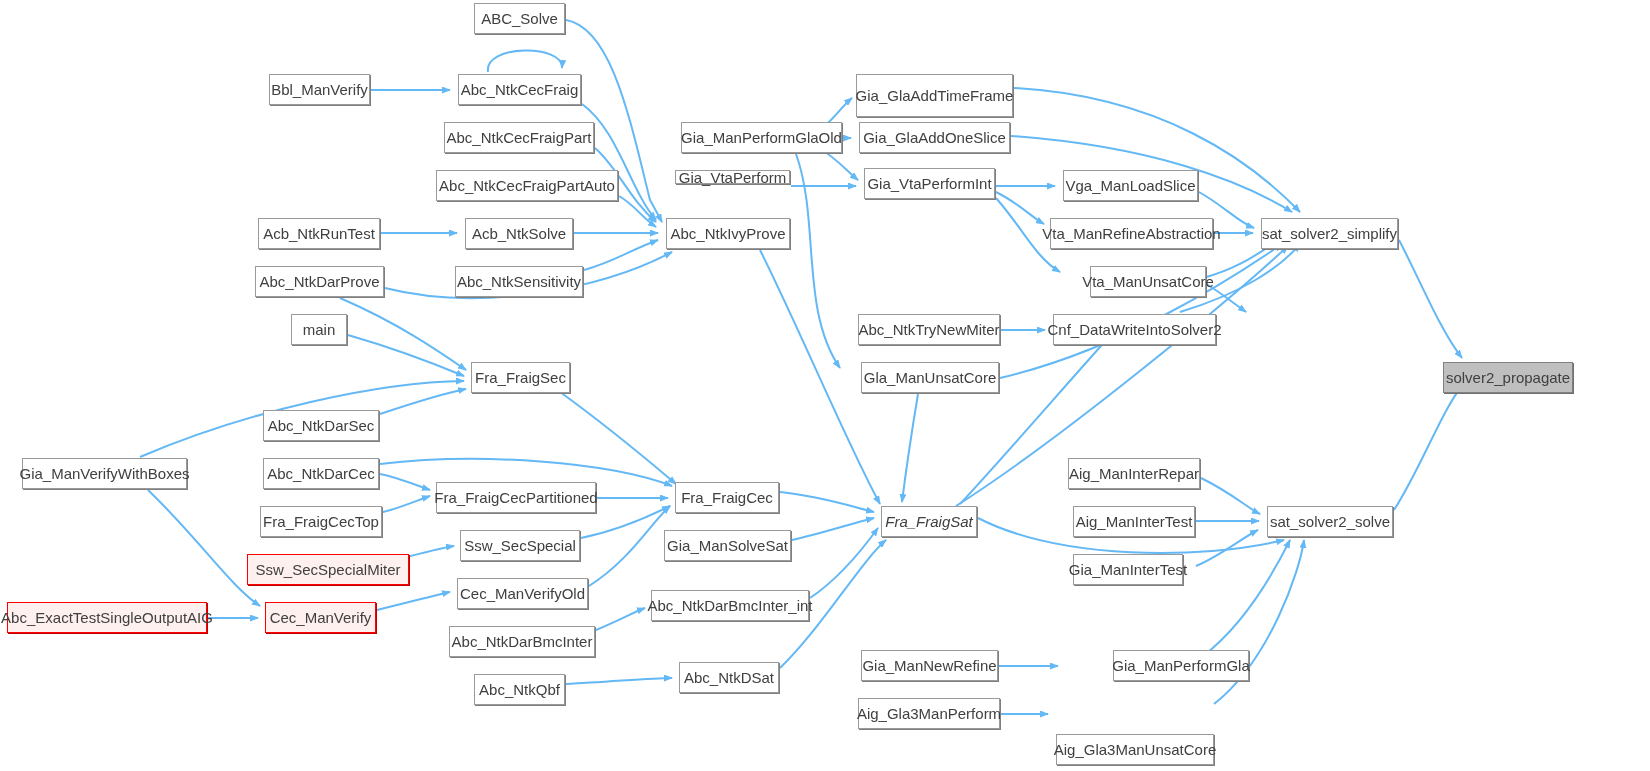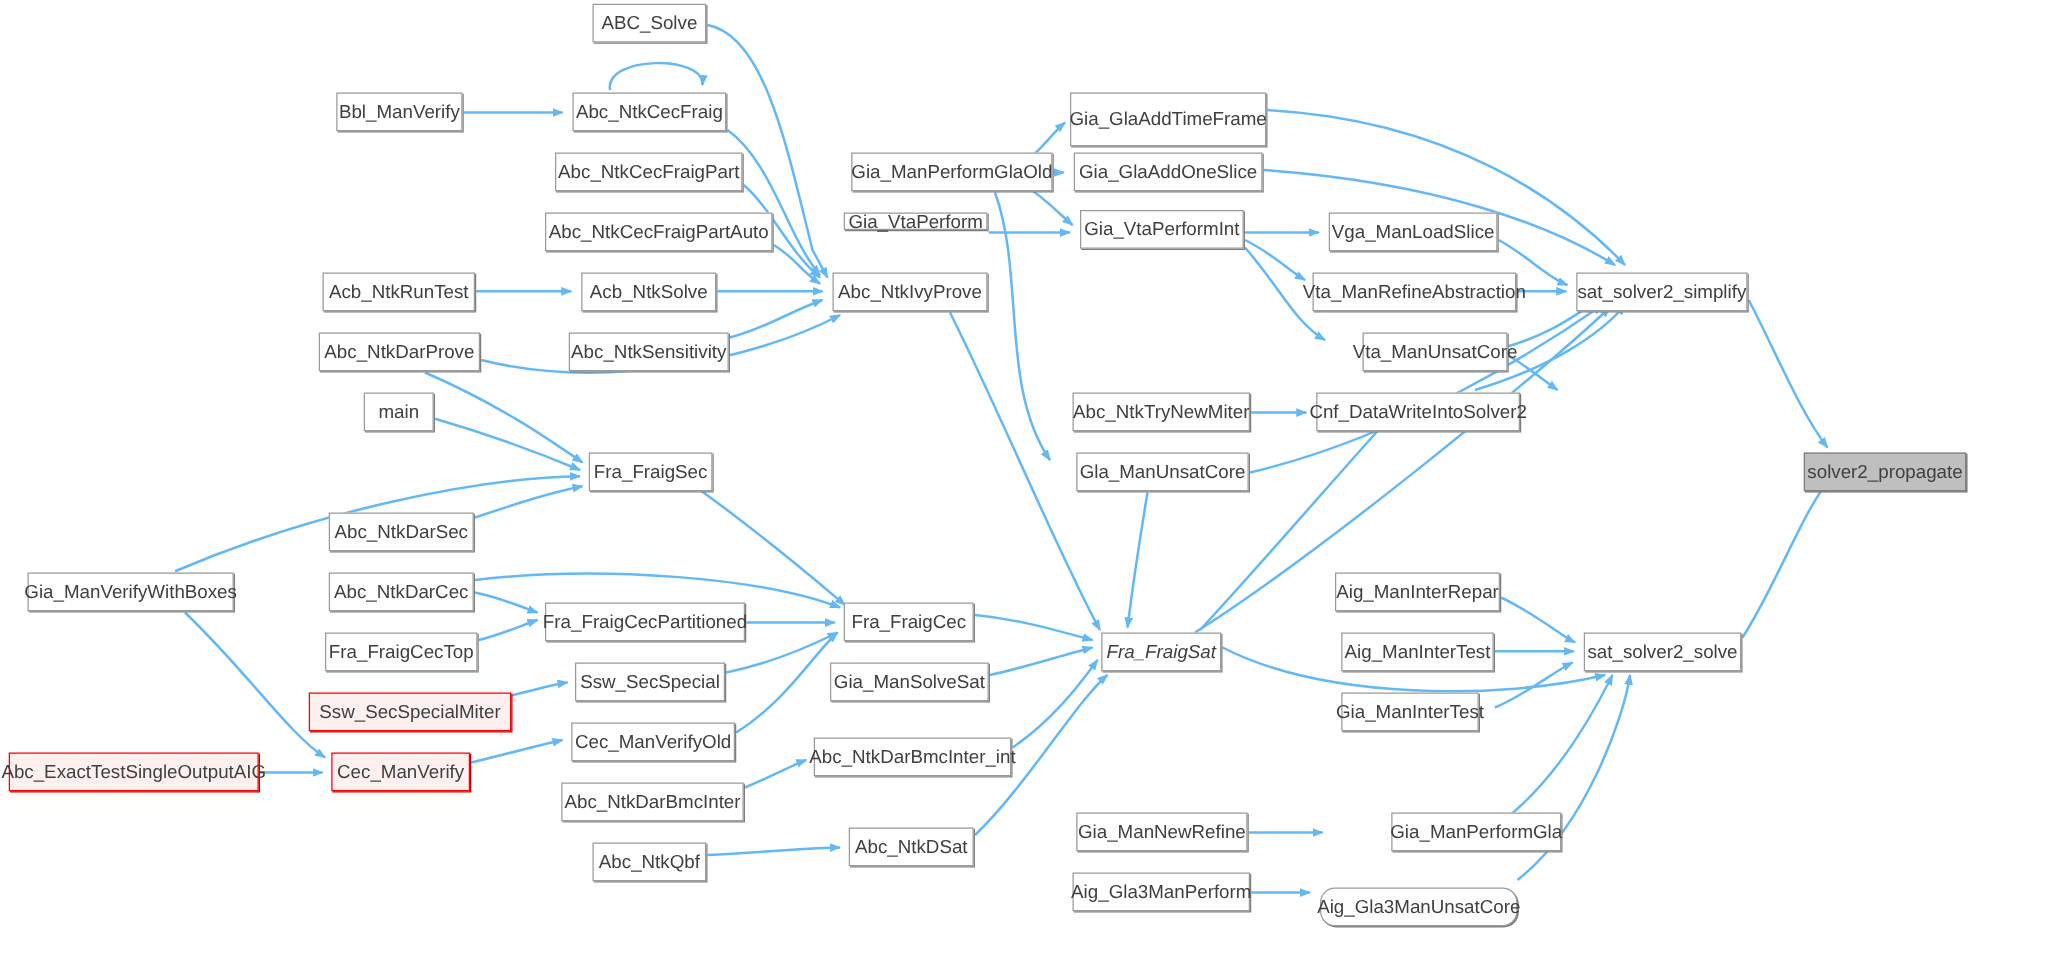--- a/index.html
+++ b/index.html
@@ -233,17 +233,17 @@
       </div>
       <div class="node normal" style="left: 679px; top: 662px; width: 100px; height: 31px;">
         <span>Abc_NtkDSat</span>
       </div>
       <div class="node normal" style="left: 474px; top: 674px; width: 91px; height: 31px;">
         <span>Abc_NtkQbf</span>
       </div>
       <div class="node normal" style="left: 858px; top: 698px; width: 142px; height: 31px;">
         <span>Aig_Gla3ManPerform</span>
       </div>
-      <div class="node normal" style="left: 1056px; top: 710px; width: 158px; height: 31px; border-radius: 12px;">
+      <div class="node normal" style="left: 1056px; top: 734px; width: 158px; height: 31px;">
         <span>Aig_Gla3ManUnsatCore</span>
       </div>
     </div>
 </div>
 
 </body></html>

